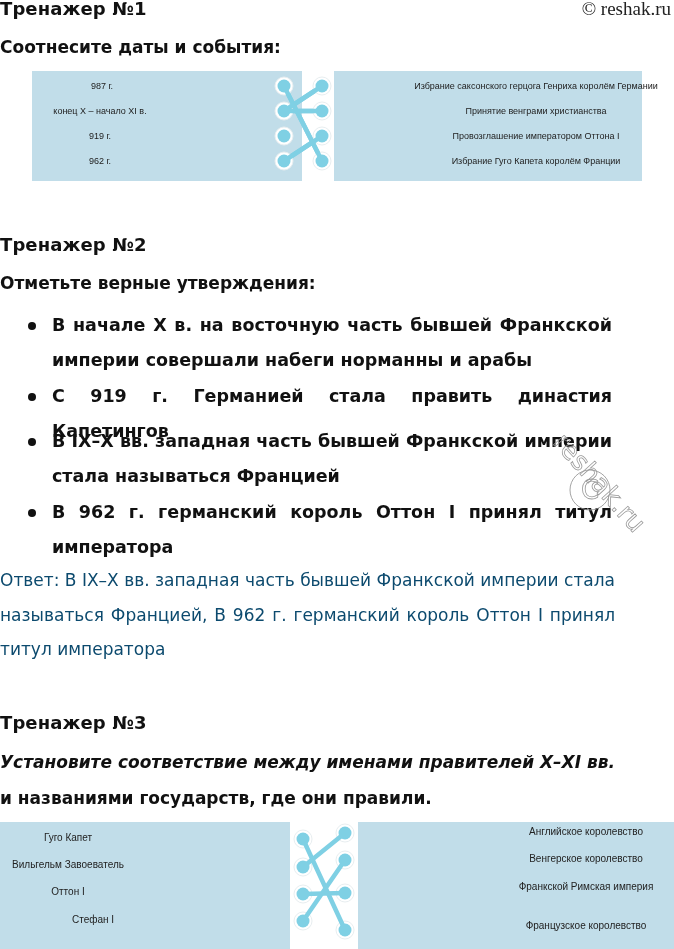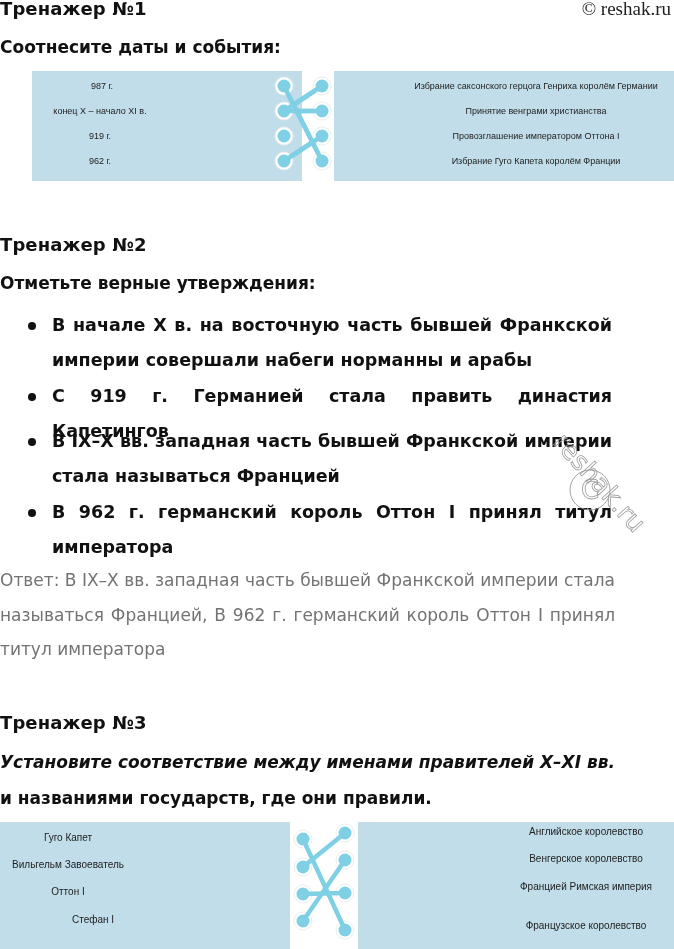--- a/index.html
+++ b/index.html
@@ -8,21 +8,21 @@
   .abs { position: absolute; }
   .h-title { font-weight: bold; font-size: 18px; letter-spacing: 0.1px; }
   .h-sub { font-weight: bold; font-size: 17px; }
   .copyright { font-family: "Liberation Serif", serif; font-size: 19px; color: #222; }
   .panel { position: absolute; background: #c1dde9; }
   .ptext { position: absolute; font-family: "Liberation Sans", sans-serif; font-size: 9px; color: #222; white-space: nowrap; transform: translateX(-50%); }
   .ptext3 { position: absolute; font-family: "Liberation Sans", sans-serif; font-size: 10px; color: #222; white-space: nowrap; transform: translateX(-50%); }
   .bullets { position: absolute; left: 0; top: 0; width: 674px; }
   .bullet { position: absolute; left: 52px; width: 560px; font-weight: bold; font-size: 17.5px; line-height: 35px; text-align: justify; }
   .bullet-dot { position: absolute; left: 28px; width: 8px; height: 8px; border-radius: 50%; background: #111; }
-  .answer { position: absolute; left: 0; width: 615px; font-size: 17px; line-height: 34.5px; text-align: justify; color: #737373; }
+  .answer { position: absolute; left: 0; width: 615px; font-size: 17px; line-height: 34.5px; text-align: justify; color: #0c4a6e; }
   .watermark { position: absolute; left: 540px; top: 435px; width: 140px; height: 110px; pointer-events: none; }
   svg text { font-family: "DejaVu Sans", sans-serif; }
 </style>
 </head>
 <body>
 
 <div class="abs h-title" style="left:0; top:-2px;">Тренажер №1</div>
 <div class="abs copyright" style="right:3px; top:-2px;">© reshak.ru</div>
 <div class="abs h-sub" style="left:0; top:37px;">Соотнесите даты и события:</div>
 
@@ -60,21 +60,21 @@
       <circle cx="14" cy="15" r="6.5"></circle>
         <circle cx="14" cy="40" r="6.5"></circle>
         <circle cx="14" cy="65" r="6.5"></circle>
         <circle cx="14" cy="90" r="6.5"></circle>
       <circle cx="52" cy="15" r="6.5"></circle>
         <circle cx="52" cy="40" r="6.5"></circle>
         <circle cx="52" cy="65" r="6.5"></circle>
         <circle cx="52" cy="90" r="6.5"></circle>
     </g>
   </svg>
-  <div class="panel" style="left:334px; top:71px; width:340px; height:110px;">
+  <div class="panel" style="left:334px; top:71px; width:308px; height:110px;">
     <div class="ptext" style="left:202px; top:10px;">Избрание саксонского герцога Генриха королём Германии</div>
     <div class="ptext" style="left:202px; top:35px;">Принятие венграми христианства</div>
     <div class="ptext" style="left:202px; top:60px;">Провозглашение императором Оттона I</div>
     <div class="ptext" style="left:202px; top:85px;">Избрание Гуго Капета королём Франции</div>
   </div>
 </div>
 
 <div class="abs h-title" style="left:0; top:234px;">Тренажер №2</div>
 <div class="abs h-sub" style="left:0; top:273px;">Отметьте верные утверждения:</div>
 
@@ -137,16 +137,16 @@
         <circle cx="13" cy="99" r="6.5"></circle>
       <circle cx="55" cy="11" r="6.5"></circle>
         <circle cx="55" cy="38" r="6.5"></circle>
         <circle cx="55" cy="71" r="6.5"></circle>
         <circle cx="55" cy="108" r="6.5"></circle>
     </g>
   </svg>
   <div class="panel" style="left:358px; top:822px; width:316px; height:161px;">
     <div class="ptext3" style="left:228px; top:4px;">Английское королевство</div>
     <div class="ptext3" style="left:228px; top:31px;">Венгерское королевство</div>
-    <div class="ptext3" style="left:228px; top:59px;">Францией Римская империя</div>
+    <div class="ptext3" style="left:228px; top:59px;">Франкской Римская империя</div>
     <div class="ptext3" style="left:228px; top:98px;">Французское королевство</div>
   </div>
 </div>
 
 </body></html>

